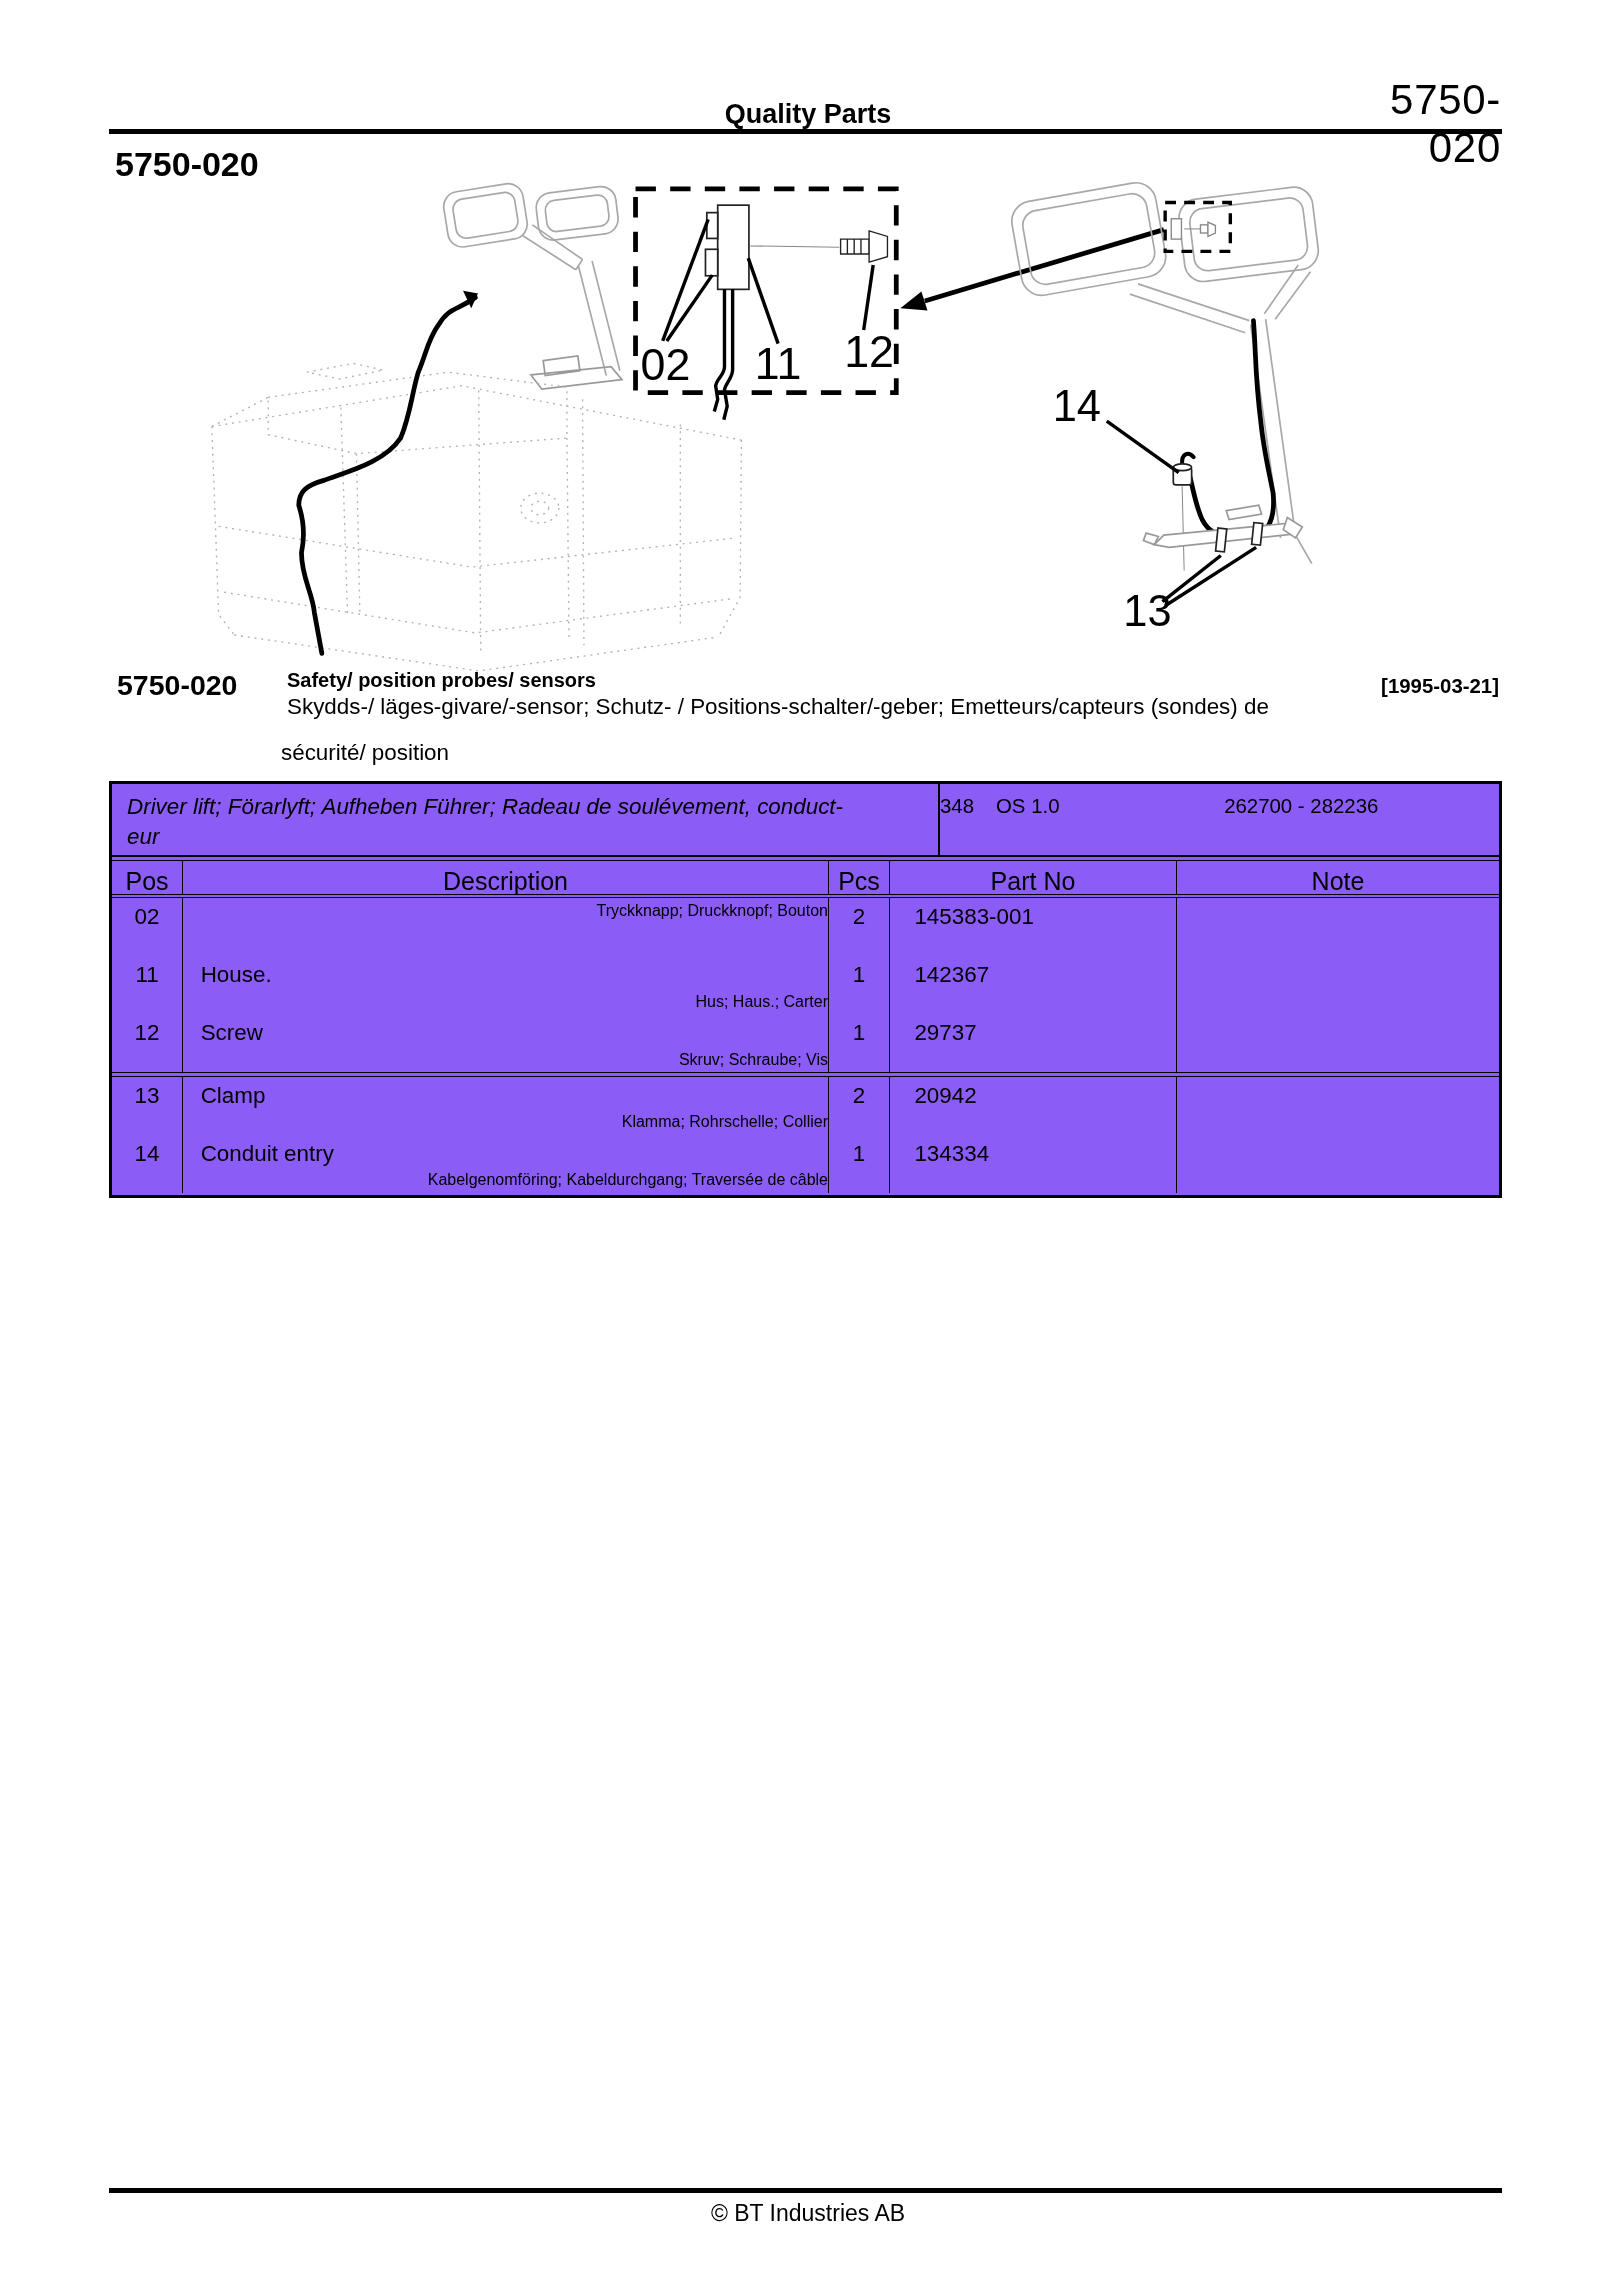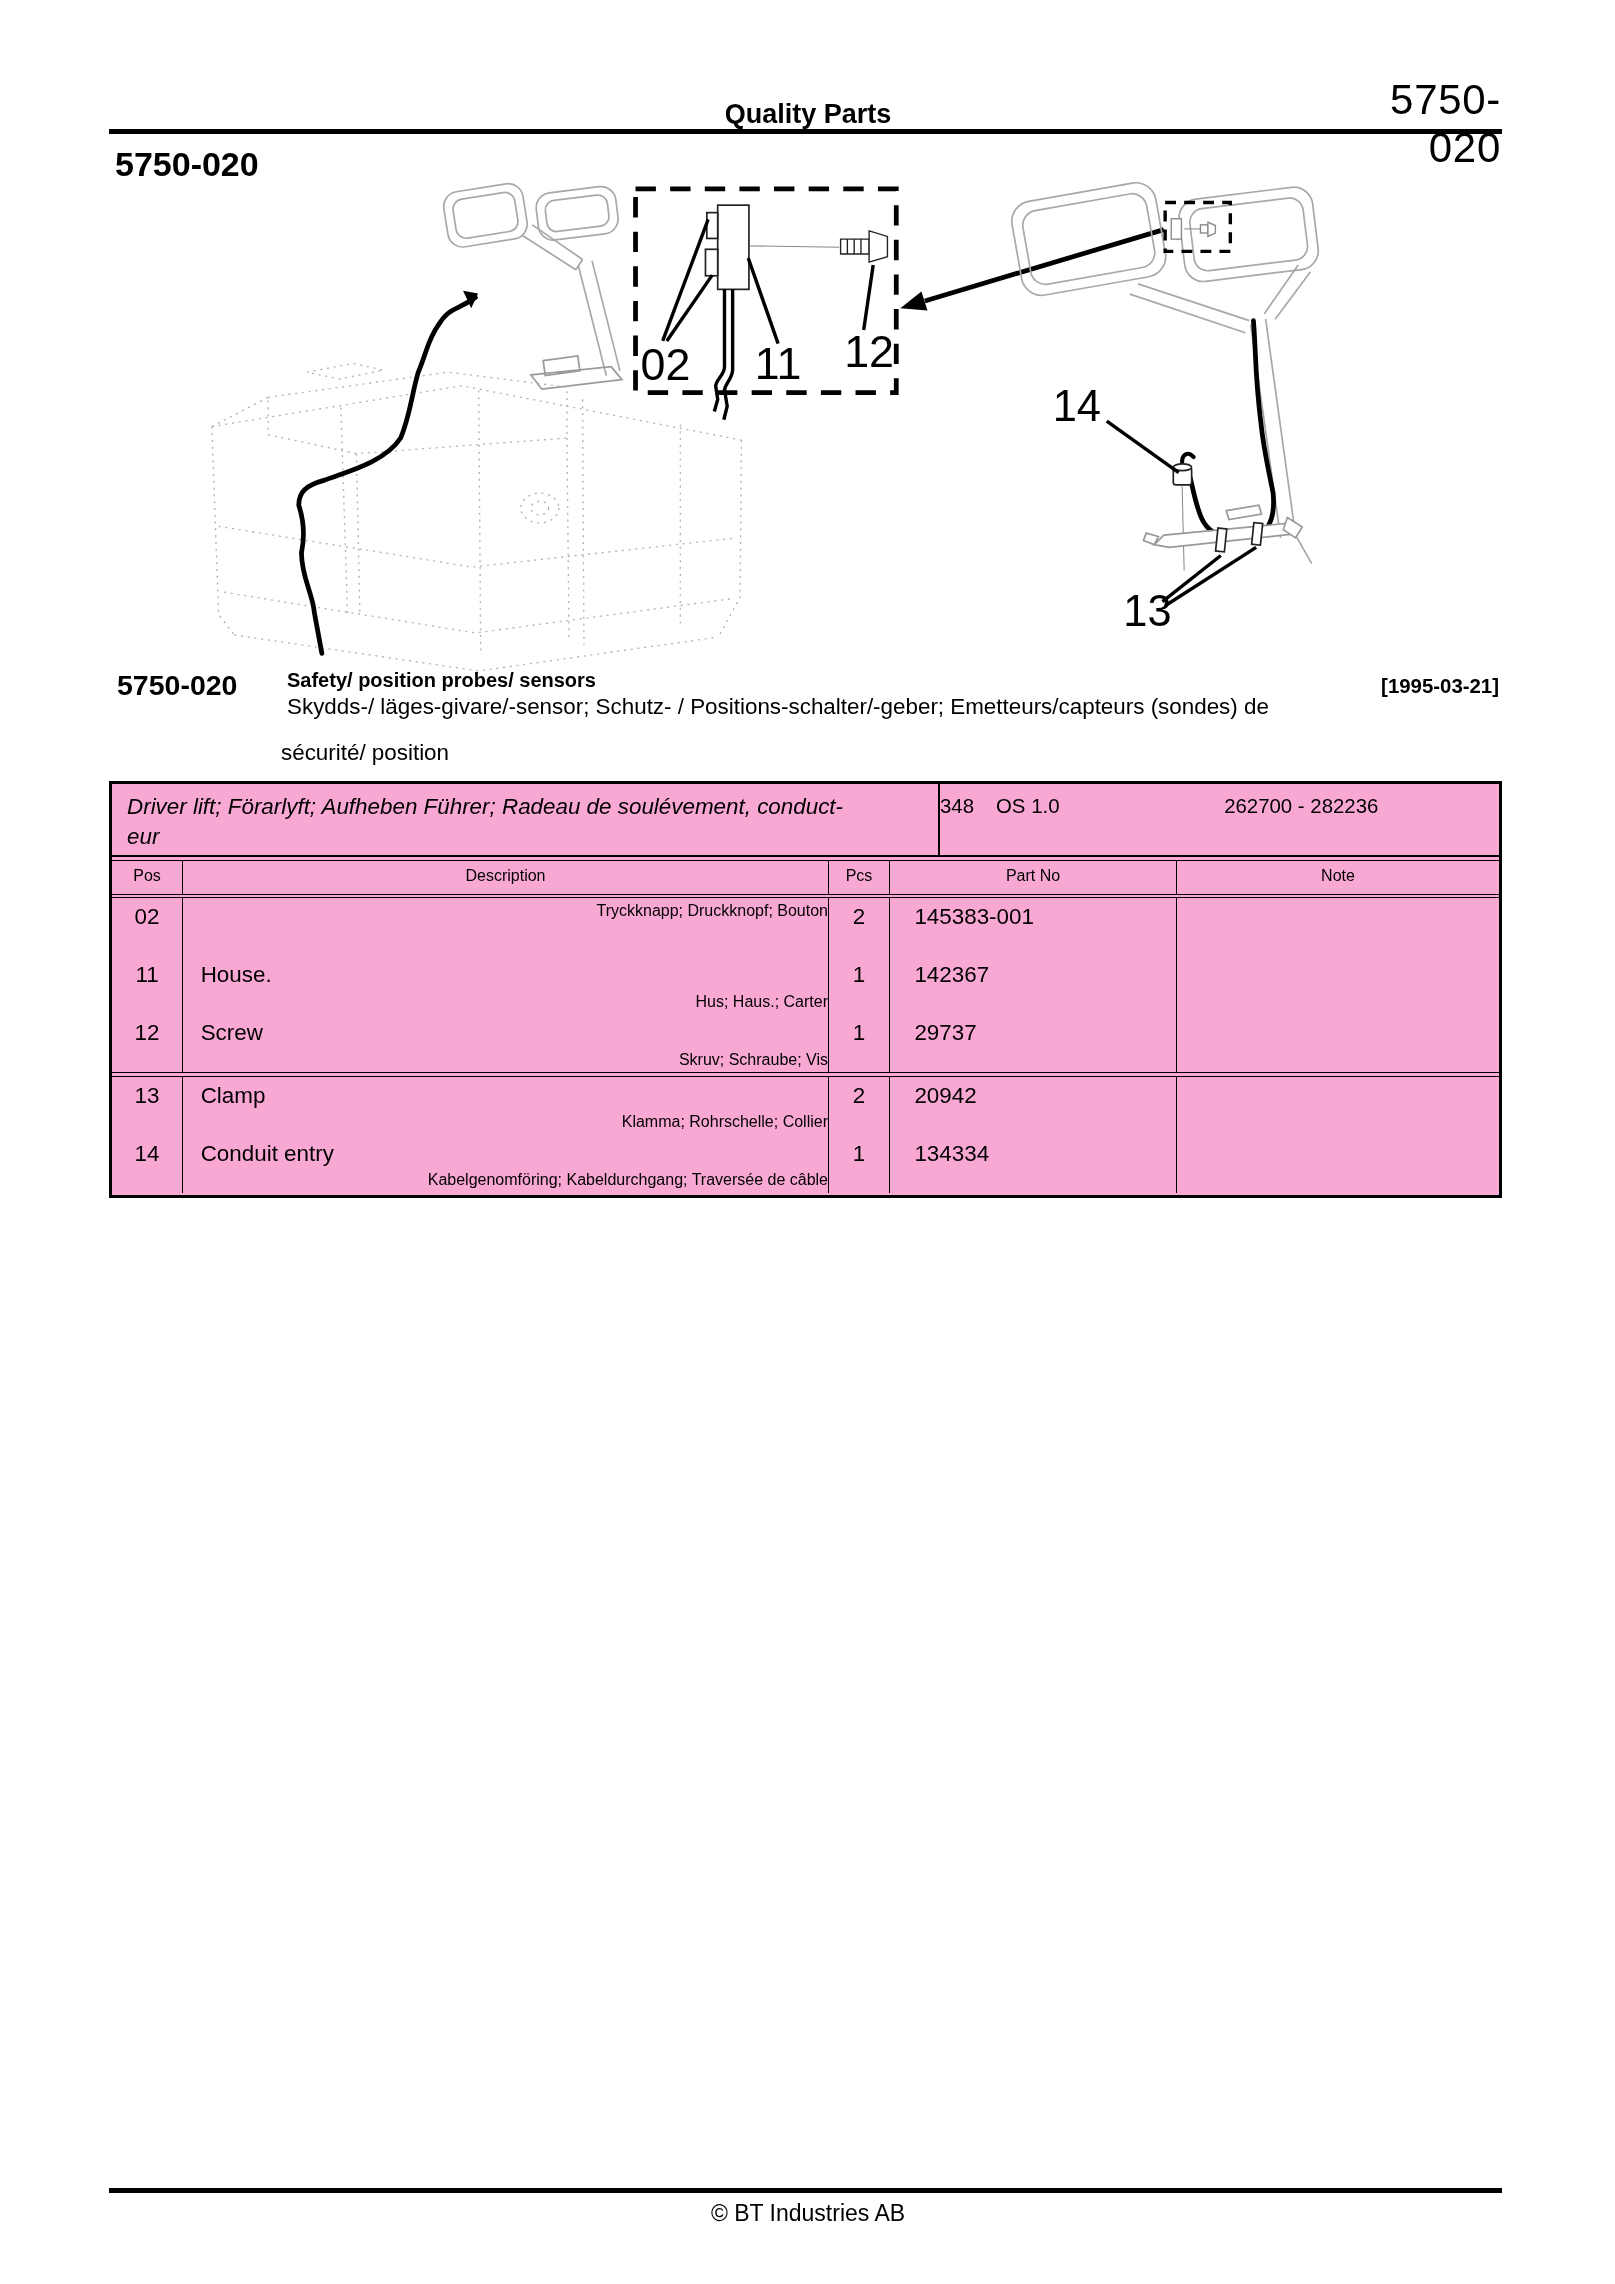--- a/index.html
+++ b/index.html
@@ -13,36 +13,36 @@
   .hdr-title{left:0;top:99px;width:1616px;text-align:center;font-size:27px;font-weight:700;}
   .hdr-rule{left:109px;top:129px;width:1393px;height:5.4px;background:#000;}
   .page-code{left:115px;top:145px;font-size:34px;font-weight:700;}
   
   .sec-code{left:117px;top:669px;font-size:28.5px;font-weight:700;}
   .sec-title{left:287px;top:669px;font-size:20px;font-weight:700;}
   .sec-date{left:1222px;top:675px;width:277px;text-align:right;font-size:20.4px;font-weight:700;}
   .sec-sub1{left:287px;top:694px;font-size:22.4px;}
   .sec-sub2{left:281px;top:740px;font-size:22.4px;}
   
-  .tbl{left:109px;top:781px;width:1393px;height:417px;border:3.4px solid #000;box-sizing:border-box;background:#f9a8d4;}
+  .tbl{left:109px;top:781px;width:1393px;height:417px;border:3.4px solid #000;box-sizing:border-box;background:#8b5cf6;}
   .info-row{display:flex;height:73px;border-bottom:2px solid #000;box-sizing:border-box;}
   .info-left{width:828px;box-sizing:border-box;border-right:2px solid #000;
              font-style:italic;font-size:22.4px;line-height:30px;padding:8.1px 20.4px 0 15px;}
   .info-right{flex:1;font-size:20.4px;padding-top:11px;white-space:nowrap;}
   .info-right .code{margin-left:0;}
   .info-right .ver{margin-left:16.3px;}
   .info-right .serial{margin-left:159px;}
   .hairline{height:2.7px;border-bottom:1.4px solid #000;}
   .cols{display:flex;box-sizing:border-box;}
   .c-pos{width:71px;box-sizing:border-box;border-right:1.4px solid #000;text-align:center;}
   .c-desc{width:646px;box-sizing:border-box;border-right:1.4px solid #000;padding-left:17.7px;}
   .c-pcs{width:61px;box-sizing:border-box;border-right:1.4px solid #000;text-align:center;}
   .c-part{width:287px;box-sizing:border-box;border-right:1.4px solid #000;padding-left:24.4px;}
   .c-note{flex:1;}
-  .head-row{height:34px;border-bottom:1.4px solid #000;font-size:16px;}
+  .head-row{height:34px;border-bottom:1.4px solid #000;font-size:25px;}
   .head-row > div{padding-top:6.8px;}
   .head-row .c-desc,.head-row .c-part,.head-row .c-note{text-align:center;padding-left:0;}
   .body-row{height:58px;font-size:22.4px;}
   .body-row .main{padding-top:6.1px;}
   .body-row .sub{font-size:16px;padding-top:4.1px;text-align:right;}
   .group-sep{height:2.7px;border-bottom:1.4px solid #000;border-top:1.4px solid #000;box-sizing:content-box;}
   
   .ftr-rule{left:109px;top:2188px;width:1393px;height:4.8px;background:#000;}
   .ftr-text{left:0;top:2200px;width:1616px;text-align:center;font-size:23px;}
   

